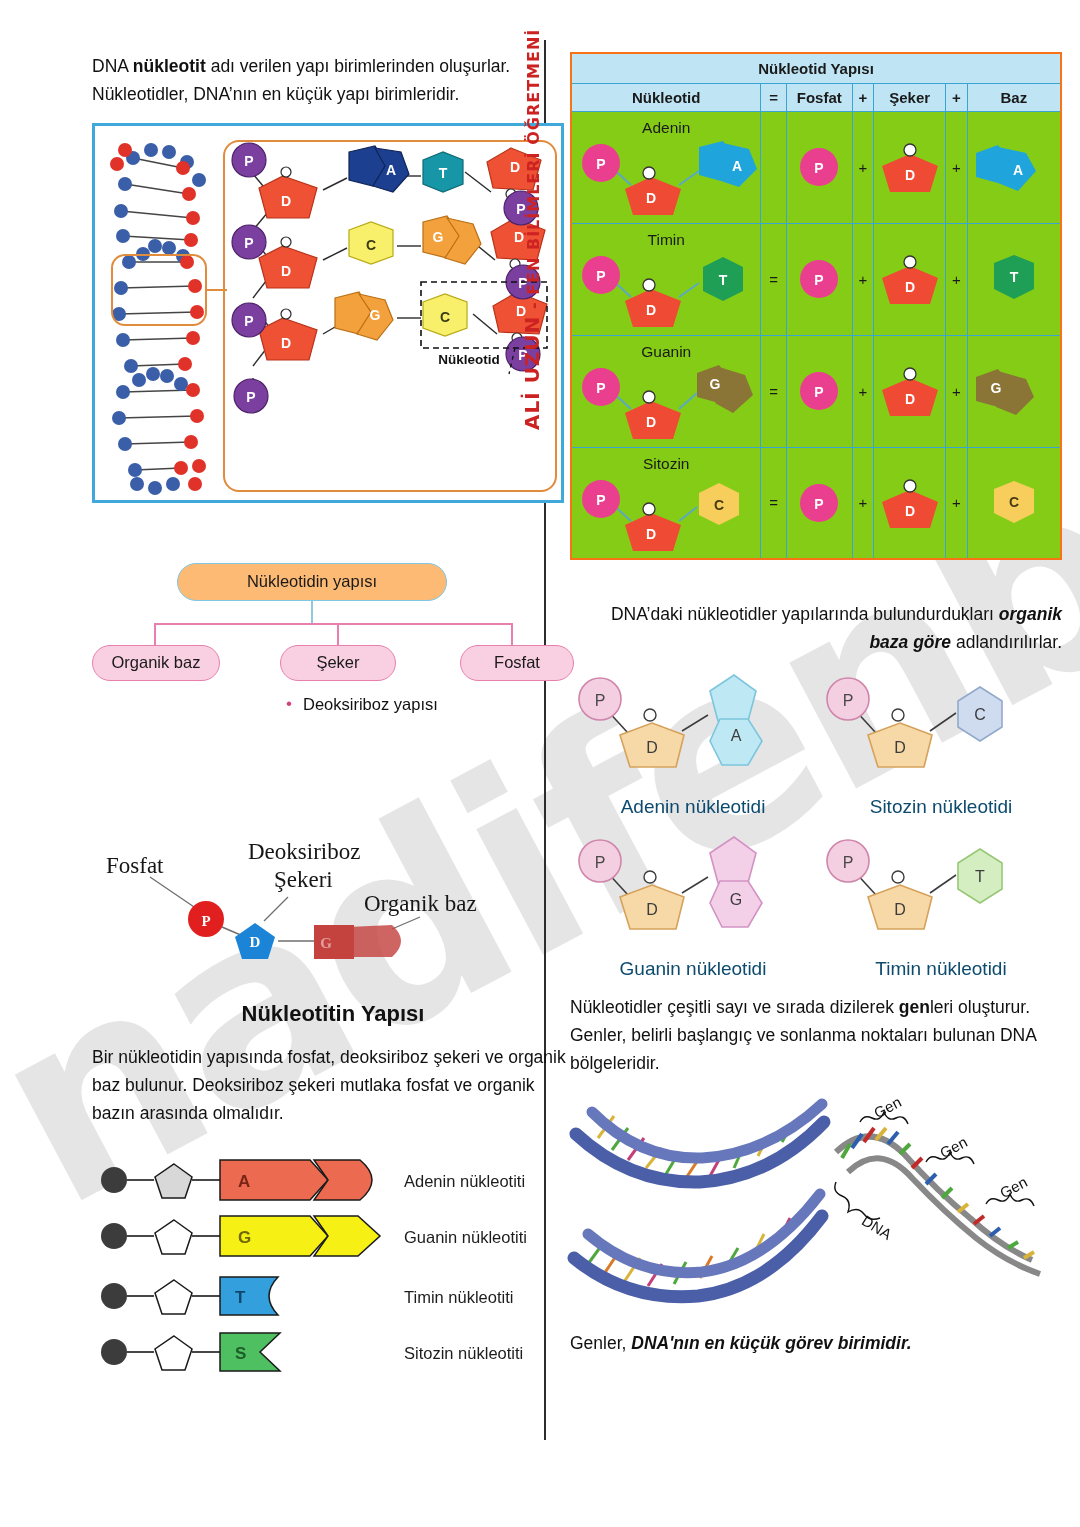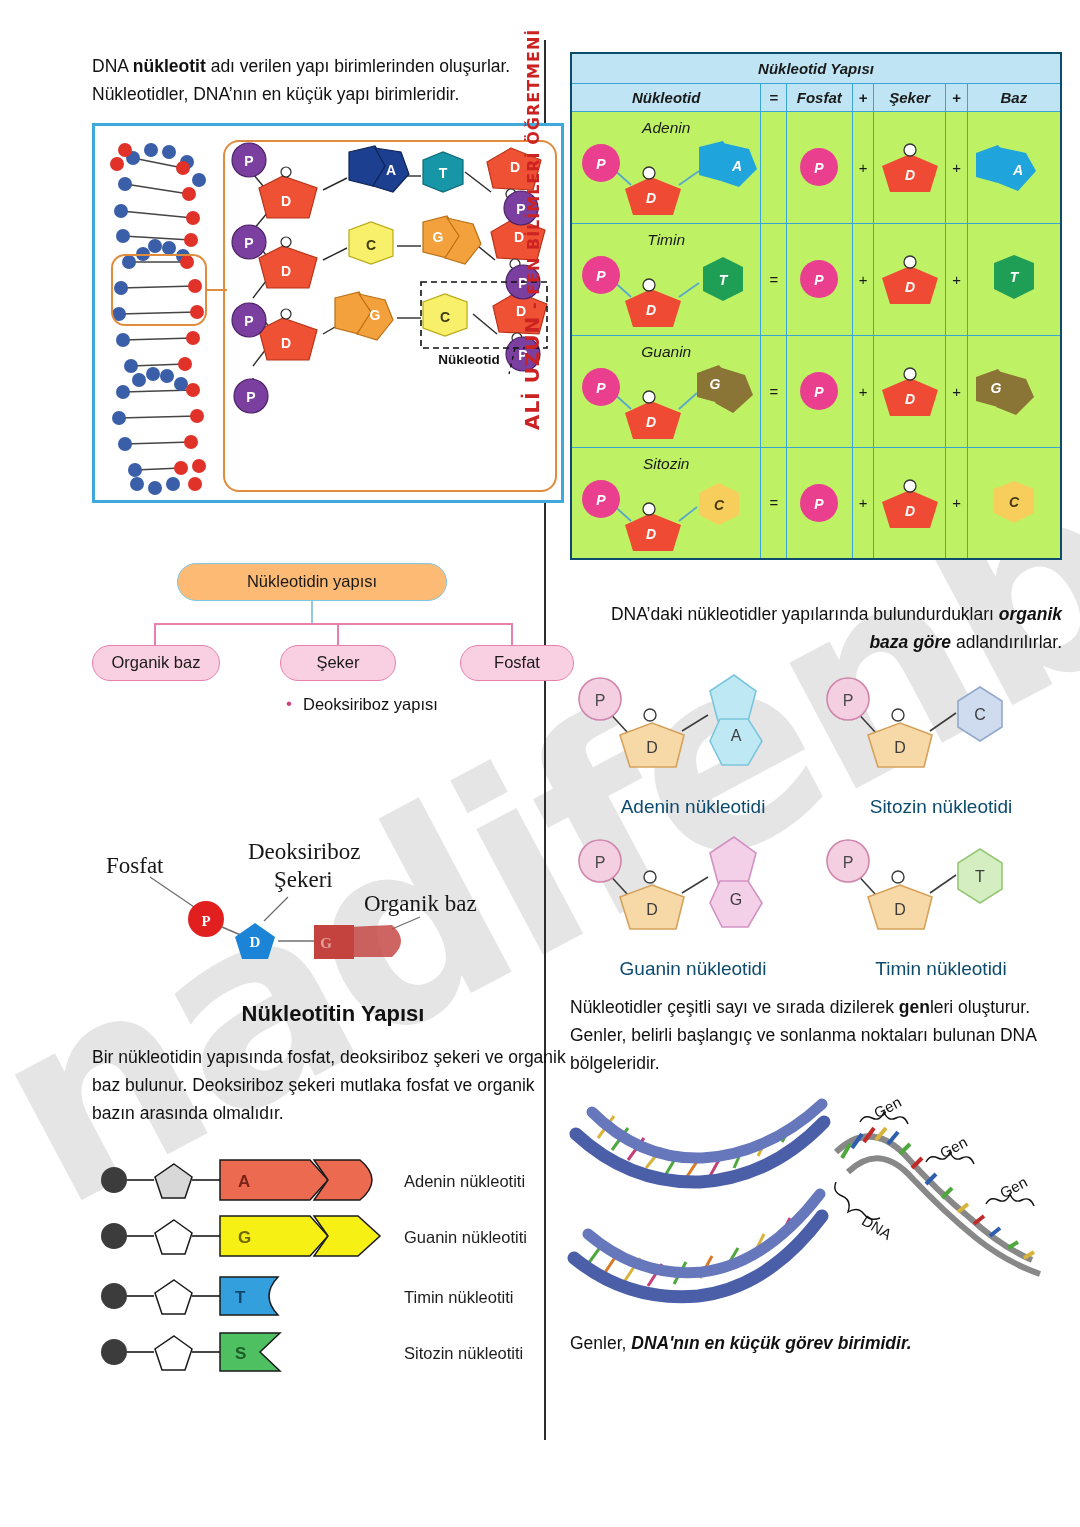--- a/index.html
+++ b/index.html
@@ -140,23 +140,22 @@
   .nuc-list { position: relative; width: 482px; height: 232px; margin-top: 28px; }
   .nuc-label {
     position: absolute; left: 312px; font-size: 16.5px; color: #1d1d1d;
     white-space: nowrap;
   }
 
   
   table.ntab {
     border-collapse: collapse;
     width: 492px;
-    border: 2px solid #0c4a6e;
-    background: #bef264;
-    font-style: italic;
+    border: 2px solid #f97316;
+    background: #84cc16;
   }
   table.ntab th, table.ntab td {
     border: 1.6px solid #3aa4d4;
     text-align: center;
     vertical-align: middle;
     font-size: 15px;
     color: #1a1a1a;
   }
   .tab-title {
     background: #bfe5f4; font-weight: bold; font-size: 16.5px; height: 30px;

